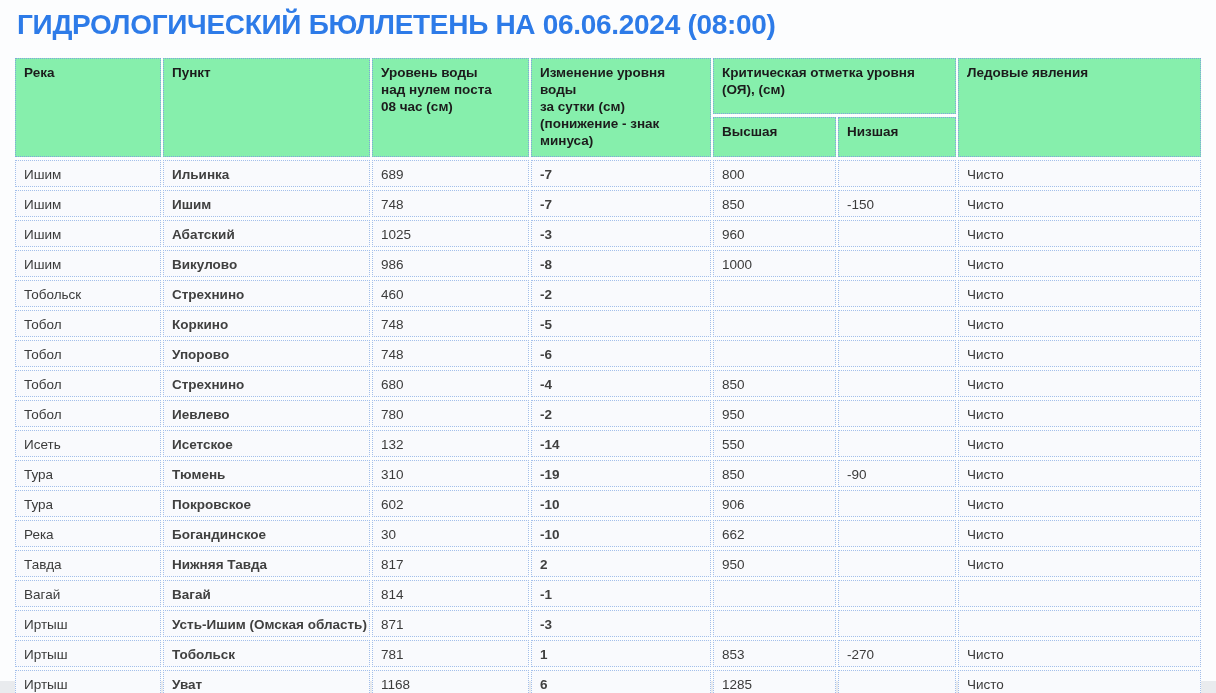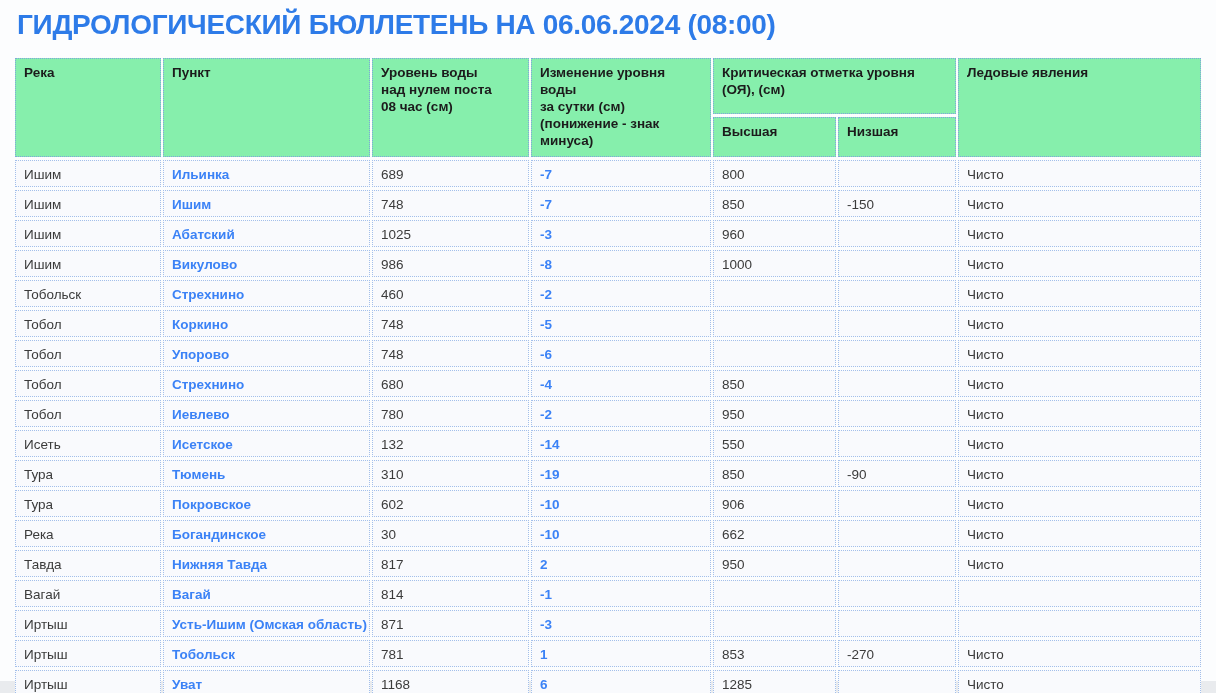--- a/index.html
+++ b/index.html
@@ -67,21 +67,21 @@
     font-weight: 400;
     color: #3b3b3b;
     padding: 4px 8px 3px 8px;
     height: 18px;
     vertical-align: middle;
     overflow: hidden;
     white-space: nowrap;
   }
   table.bulletin td.b {
     font-weight: 700;
-    color: #3b82f6;
+    color: #404040;
   }
 </style>
 </head>
 <body>
 
 <div class="page">
   <h1 class="main-title">ГИДРОЛОГИЧЕСКИЙ БЮЛЛЕТЕНЬ НА 06.06.2024 (08:00)</h1>
 
   <table class="bulletin">
     <colgroup>

